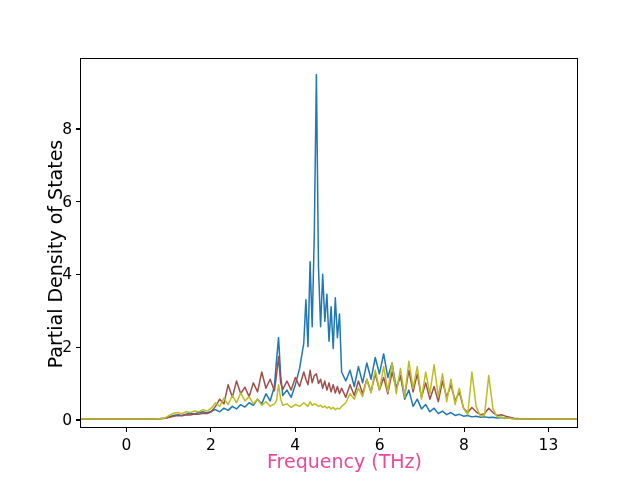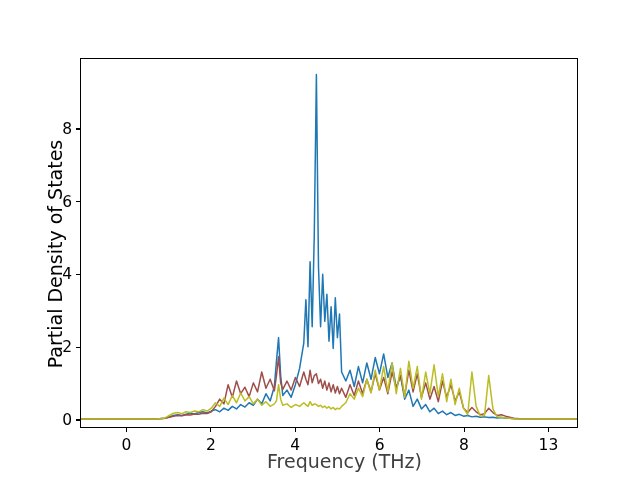--- a/index.html
+++ b/index.html
@@ -8,21 +8,21 @@
   #plot-area{position:absolute;left:80px;top:58px;width:498px;height:370px;
              border:1.1px solid #000000;box-sizing:border-box;background:#ffffff;}
   #plot-svg{position:absolute;left:0;top:0;width:100%;height:100%;display:block;}
   .tick-label{position:absolute;font-size:15.5px;color:#000000;white-space:nowrap;}
   .ytick-label{text-align:right;transform:translateY(-50%);}
   .xtick-label{text-align:center;transform:translateX(-50%);}
   .tick-mark{position:absolute;background:#000000;}
   .ytick-mark{width:4px;height:1.1px;}
   .xtick-mark{width:1.1px;height:4px;}
   #xlabel{position:absolute;left:0;top:450px;width:640px;text-align:center;
-          font-size:19px;color:#404040;}
+          font-size:19px;color:#ec4899;}
   #xlabel span{margin-left:49px;}
   #ylabel{position:absolute;left:-130px;top:243px;width:370px;text-align:center;
           font-size:19px;color:#000000;transform:rotate(-90deg);transform-origin:center center;}
 </style>
 </head>
 <body>
 
 <div id="figure">
 
   <div id="plot-area">

